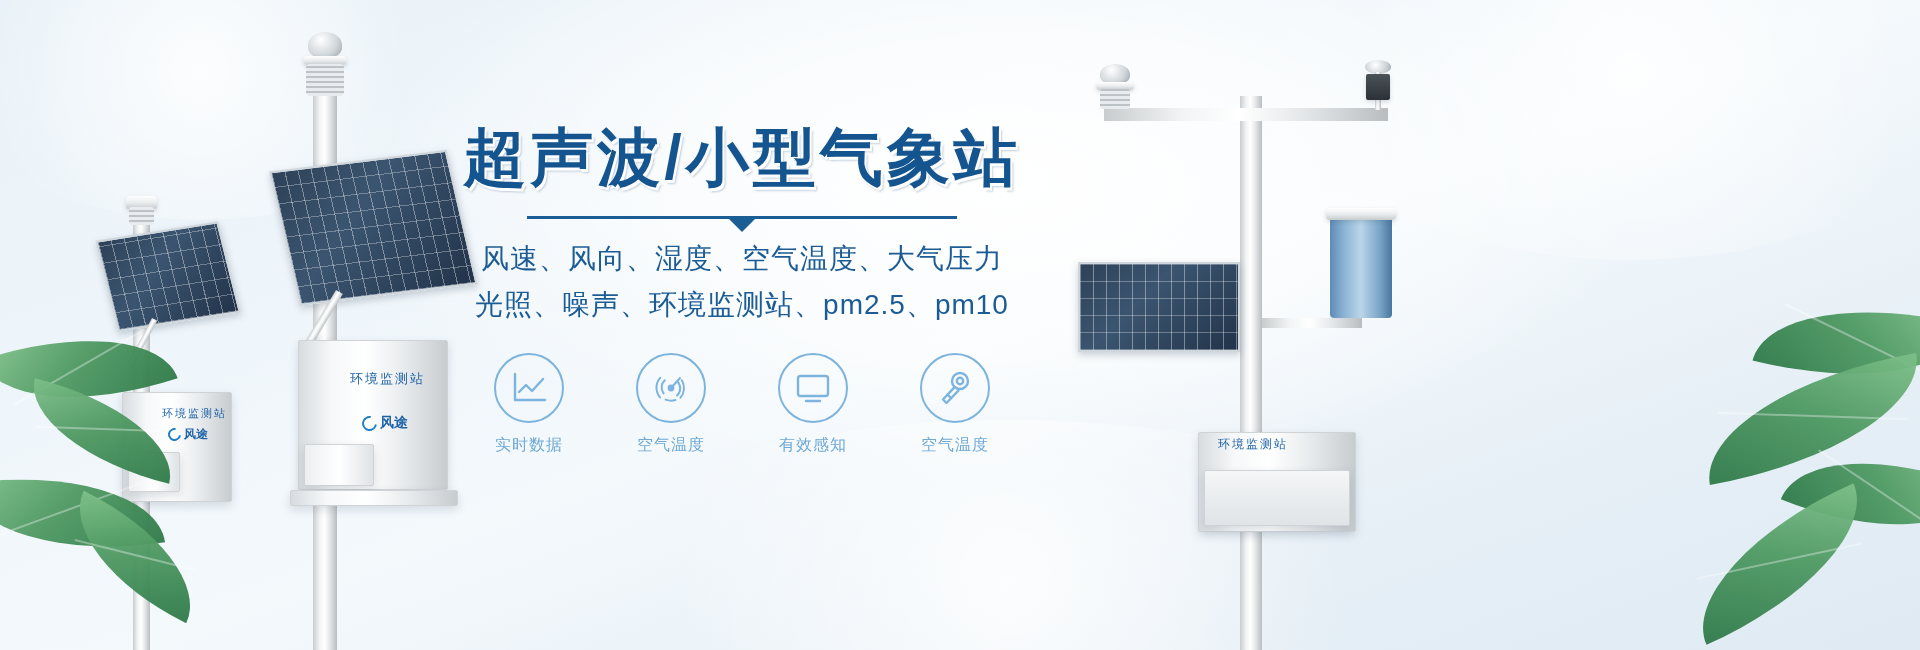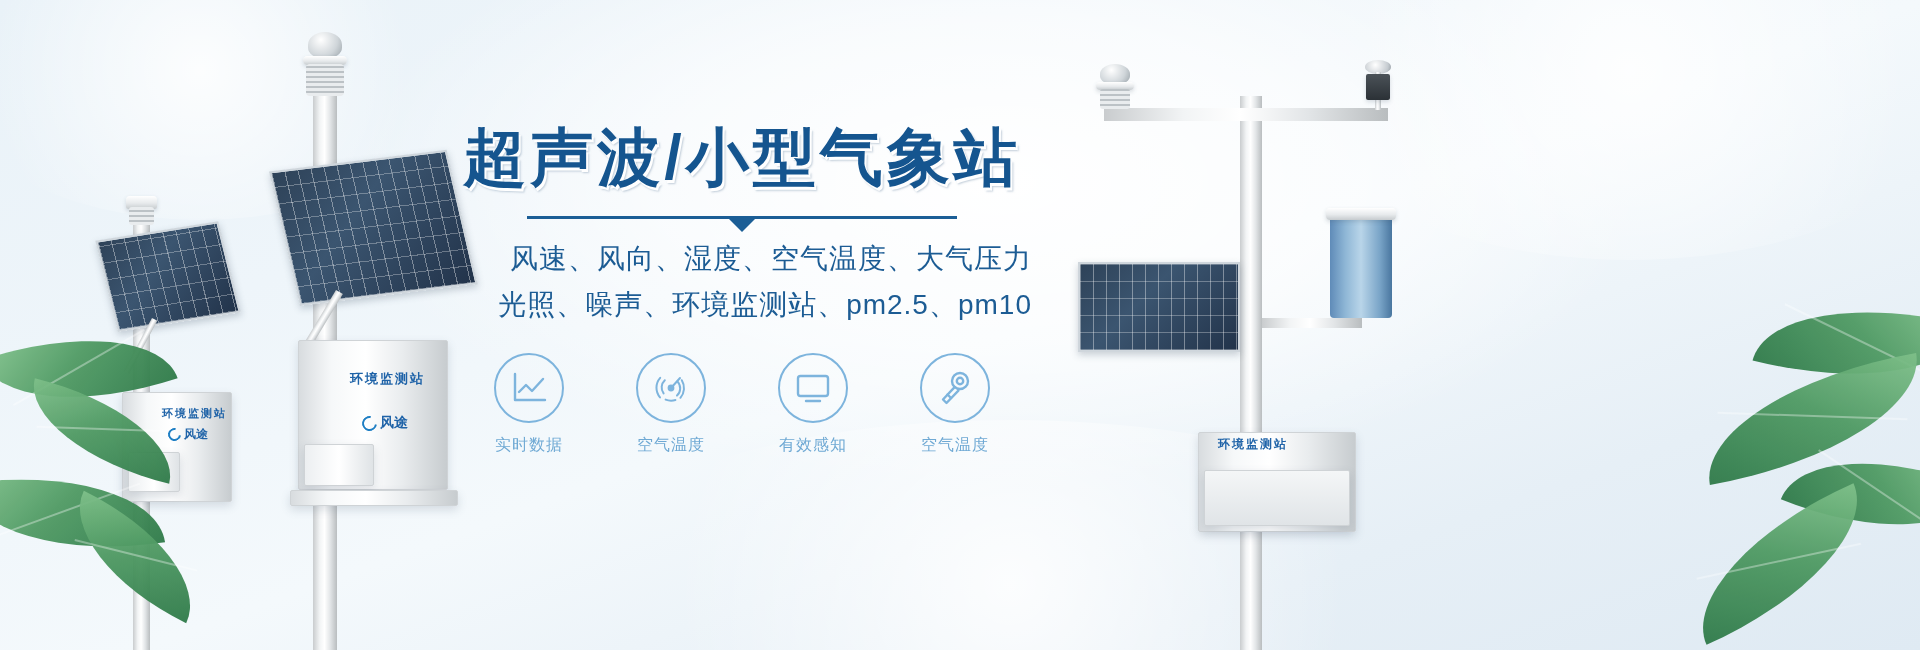--- a/index.html
+++ b/index.html
@@ -64,21 +64,20 @@
     border-right: 13px solid transparent;
     border-top: 13px solid #1b5e96;
   }
   .sub-line {
     font-size: 28px;
     color: #1c5c94;
     letter-spacing: 1px;
     line-height: 1.62;
     white-space: nowrap;
     font-weight: 400;
-    text-align: right;
   }
   .sub-line:first-of-type { margin-top: 10px; }
 
   
   .features {
     display: flex;
     justify-content: center;
     gap: 42px;
     margin-top: 26px;
   }
@@ -122,21 +121,21 @@
     border: 1px solid #cfd3d6;
     border-radius: 2px;
     box-shadow: 0 4px 10px rgba(70,90,110,0.18);
   }
   .enc-label {
     position: absolute;
     font-size: 11px;
     color: #1f63a8;
     letter-spacing: 2px;
     white-space: nowrap;
-    font-weight: bold;
+    font-weight: normal;
     text-align: center;
   }
   .brand {
     position: absolute;
     font-size: 12px;
     color: #1f63a8;
     white-space: nowrap;
     font-weight: bold;
     display: flex;
     align-items: center;

